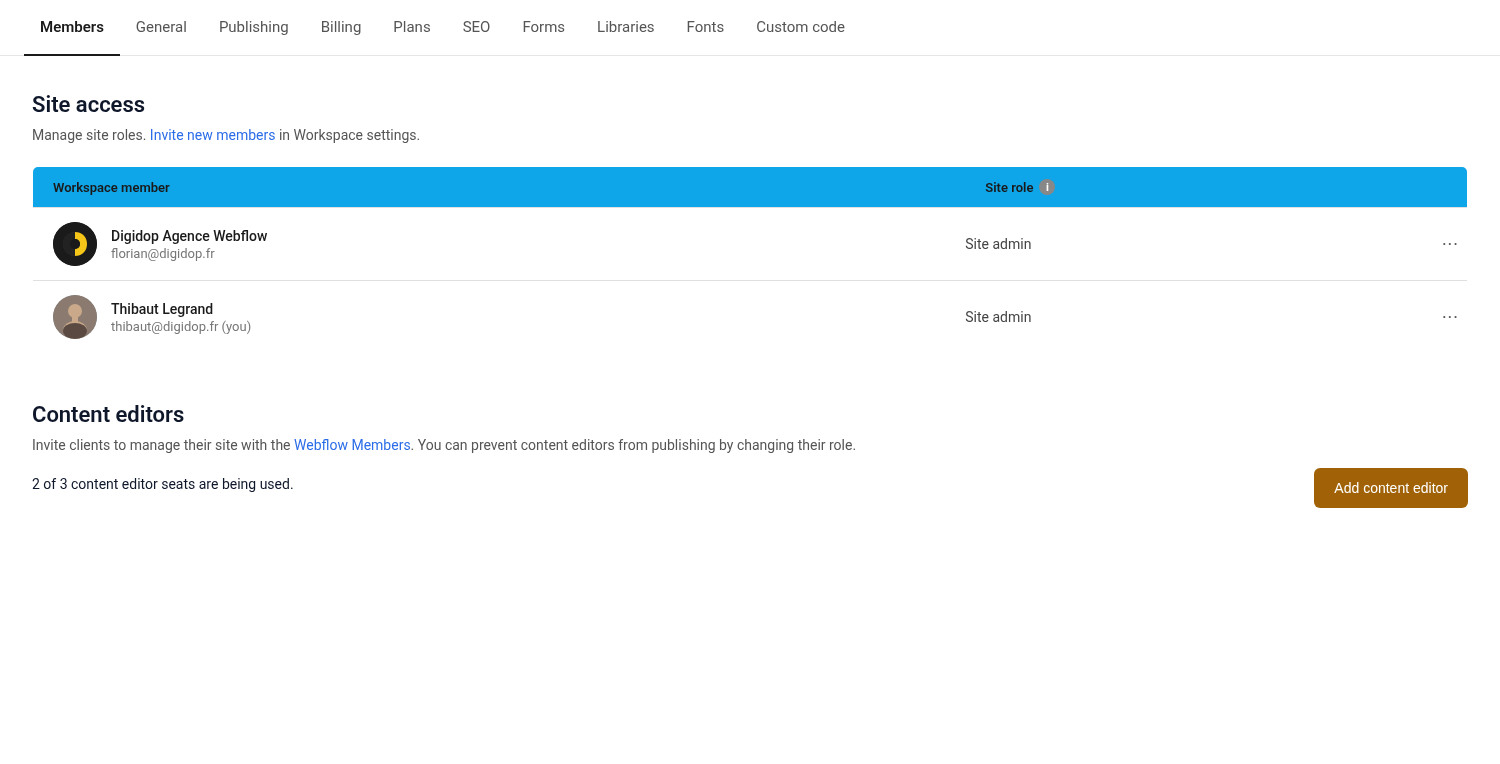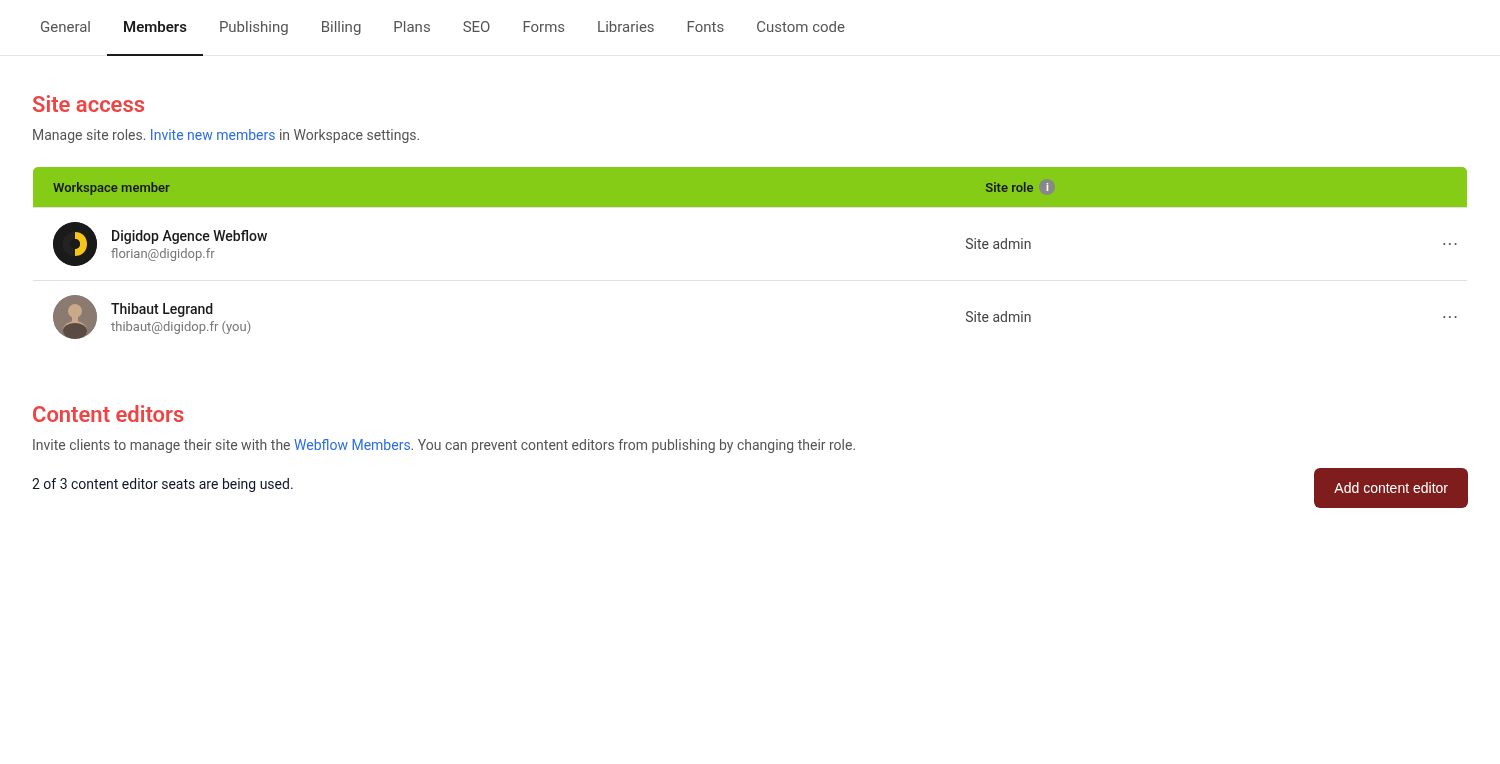--- a/index.html
+++ b/index.html
@@ -43,21 +43,21 @@
     }
 
     
     .section {
       margin-bottom: 48px;
     }
 
     .section-title {
       font-size: 22px;
       font-weight: 600;
-      color: #ef4444;
+      color: #0f172a;
       margin-bottom: 8px;
     }
 
     .section-desc {
       font-size: 14px;
       color: #555;
       margin-bottom: 20px;
       line-height: 1.5;
     }
 
@@ -69,21 +69,21 @@
     
     .data-table {
       width: 100%;
       border: 1px solid #e0e0e0;
       border-collapse: collapse;
       border-radius: 6px;
       overflow: hidden;
     }
 
     .data-table th {
-      background: #84cc16;
+      background: #0ea5e9;
       font-weight: 600;
       font-size: 13px;
       color: #1a1a1a;
       padding: 12px 20px;
       text-align: left;
       border-bottom: 1px solid #e0e0e0;
     }
 
     .data-table td {
       padding: 0;
@@ -191,21 +191,21 @@
       vertical-align: middle;
     }
 
     .th-with-icon {
       display: flex;
       align-items: center;
     }
 
     
     .btn-primary {
-      background: #7f1d1d;
+      background: #a16207;
       color: #fff;
       border: none;
       padding: 12px 20px;
       font-size: 14px;
       font-weight: 500;
       border-radius: 6px;
       cursor: pointer;
       white-space: nowrap;
     }
 
@@ -223,22 +223,22 @@
       font-size: 14px;
       color: #0f172a;
       margin-bottom: 16px;
     }
   </style>
 </head>
 <body>
 
 <nav>
   <div class="nav-tabs" id="nav-tabs-container">
+      <div class="nav-tab active">Members</div>
       <div class="nav-tab">General</div>
-      <div class="nav-tab active">Members</div>
       <div class="nav-tab">Publishing</div>
       <div class="nav-tab">Billing</div>
       <div class="nav-tab">Plans</div>
       <div class="nav-tab">SEO</div>
       <div class="nav-tab">Forms</div>
       <div class="nav-tab">Libraries</div>
       <div class="nav-tab">Fonts</div>
       <div class="nav-tab">Custom code</div>
     </div>
 </nav>

